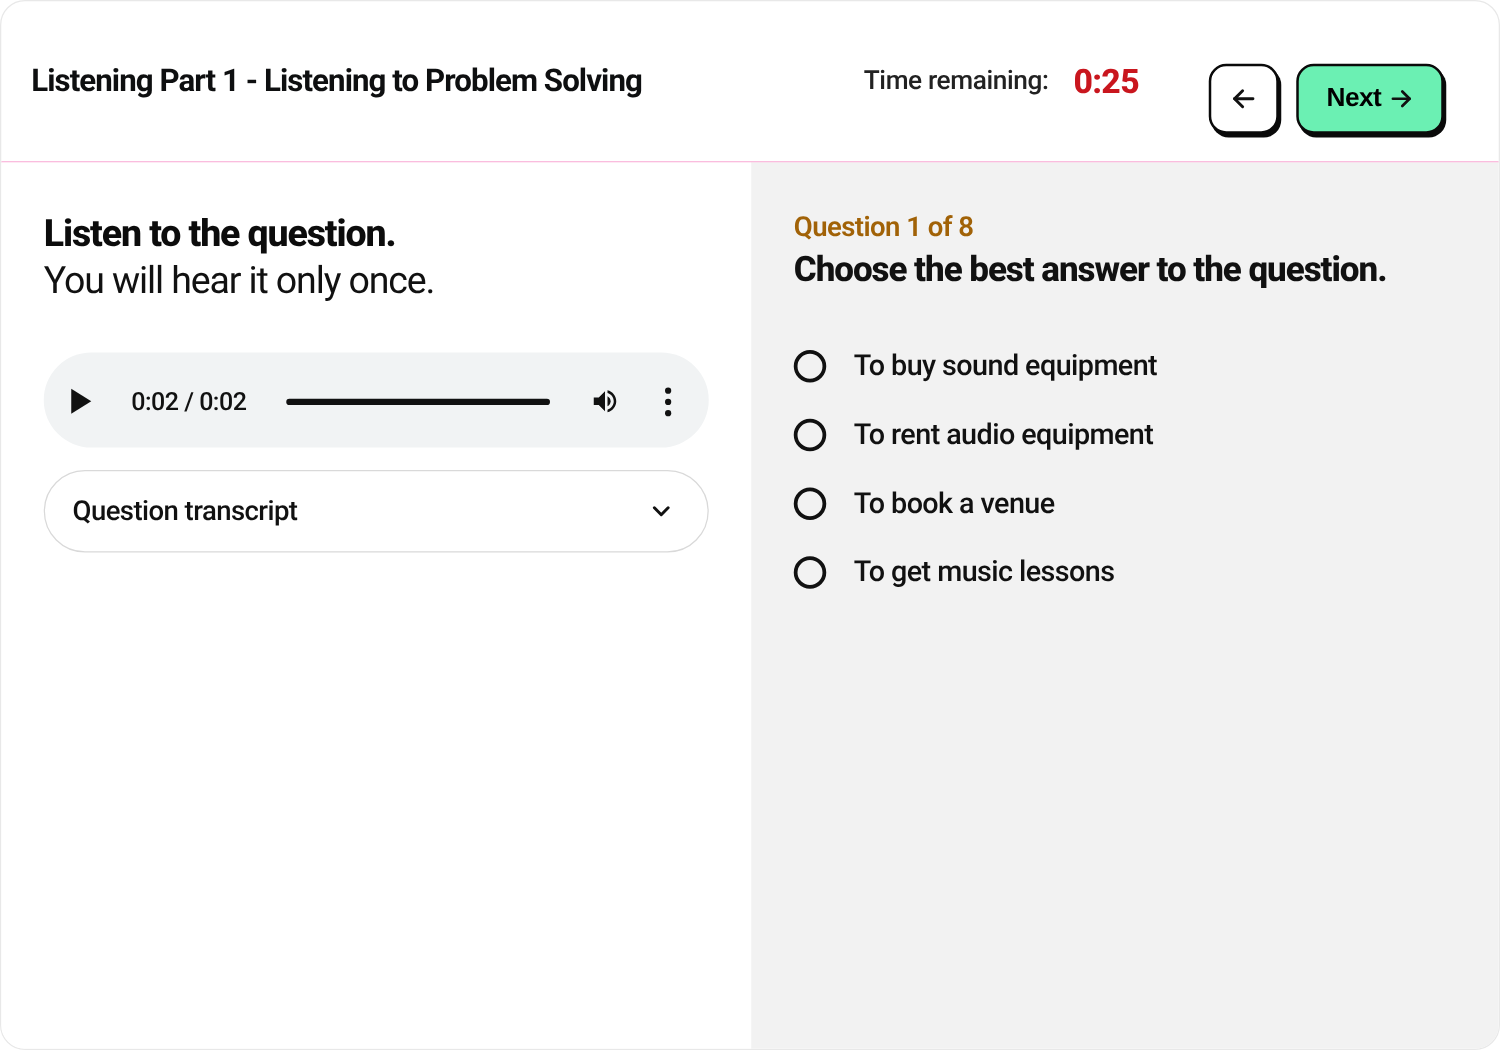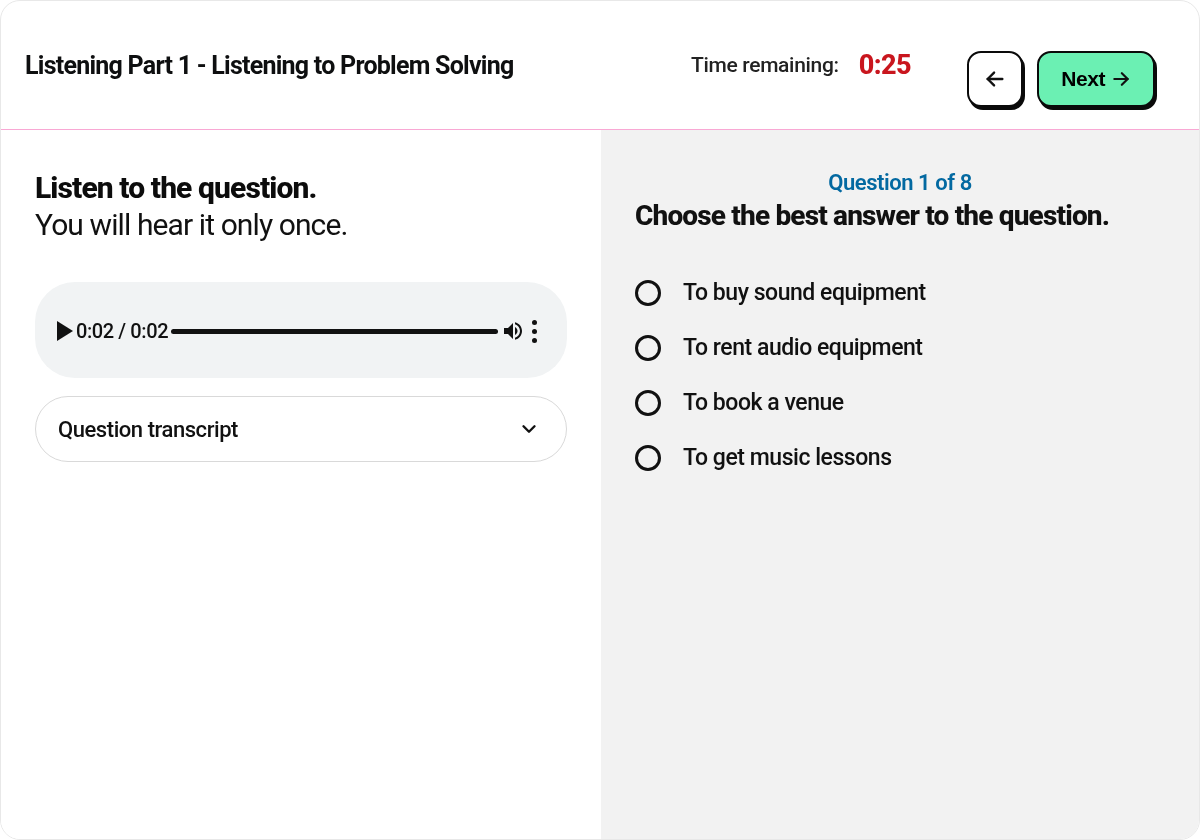--- a/index.html
+++ b/index.html
@@ -92,25 +92,25 @@
       font-size: 30px;
       font-weight: 450;
       color: #111;
       margin-top: 2px;
       letter-spacing: -0.03em;
     }
     .audio {
       margin-top: 40px;
       background: #f1f3f4;
       border-radius: 40px;
-      height: 96px;
+      height: 76px;
       display: flex;
       align-items: center;
       padding: 2px 26px 0 22px;
-      gap: 3px;
+      gap: 32px;
     }
     .play { width: 0; height: 0; border-left: 16px solid #111; border-top: 10px solid transparent; border-bottom: 10px solid transparent; cursor: pointer; }
     .audio-time { font-size: 20px; color: #111; font-weight: 500; letter-spacing: -0.02em; }
     .audio-bar { flex: 1; height: 5px; background: #111; border-radius: 3px; cursor: pointer; }
     .vol { display: inline-flex; cursor: pointer; }
     .menu-dots { display: flex; flex-direction: column; gap: 4px; cursor: pointer; padding: 4px; }
     .menu-dots span { width: 5px; height: 5px; background: #111; border-radius: 50%; }
     .transcript {
       margin-top: 18px;
       border: 1px solid #d9d9d9;
@@ -127,21 +127,21 @@
       margin-top: 18px;
       background: #fde6cc;
       border-radius: 10px;
       padding: 16px 14px;
       font-size: 21px;
       color: #2c2c2c;
       line-height: 1.35;
       font-weight: 500;
       letter-spacing: -0.02em;
     }
-    .q-index { font-size: 22px; color: #0369a1; font-weight: 600; letter-spacing: -0.02em; text-align: center; }
+    .q-index { font-size: 22px; color: #a16207; font-weight: 600; letter-spacing: -0.02em; }
     .q-prompt { font-size: 28px; font-weight: 800; color: #111; margin-top: 4px; letter-spacing: -0.03em; }
     .options { margin-top: 47px; display: flex; flex-direction: column; gap: 28px; }
     .option {
       display: flex;
       align-items: center;
       gap: 22px;
       cursor: pointer;
     }
     .radio {
       width: 26px; height: 26px; border: 3px solid #111; border-radius: 50%; flex-shrink: 0;

